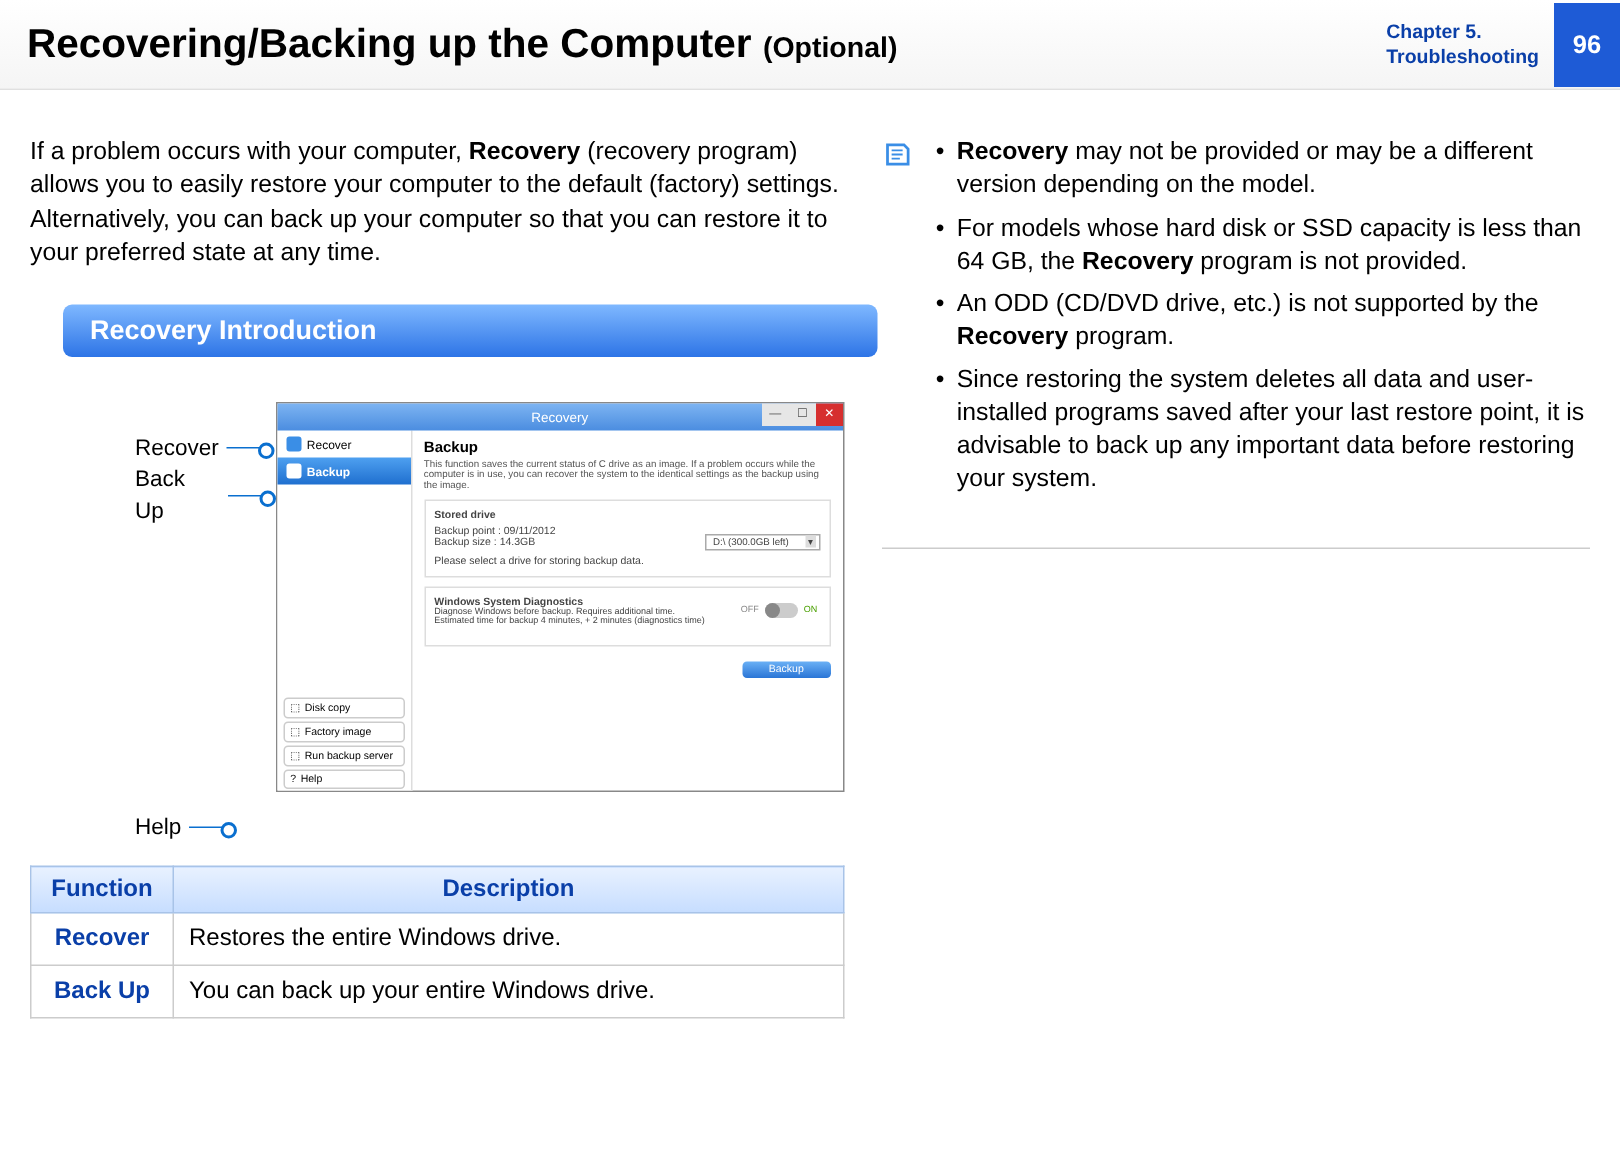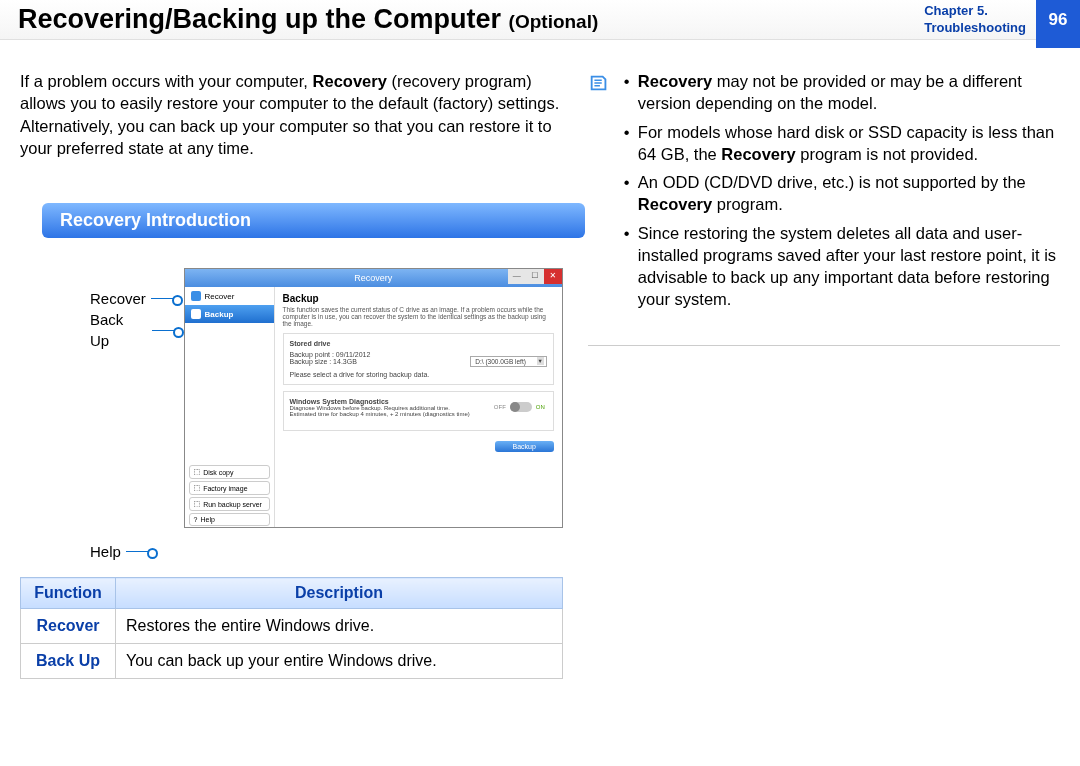--- a/index.html
+++ b/index.html
@@ -7,21 +7,21 @@
     font-family: "Segoe UI", Arial, sans-serif;
     background: #fff;
     width: 1080px;
     height: 766px;
     position: relative;
     color: #000;
   }
   .header-bar {
     background: linear-gradient(to bottom, #fff 0%, #f5f5f5 100%);
     border-bottom: 1px solid #e0e0e0;
-    height: 40px;
+    height: 60px;
     display: flex;
     align-items: center;
     justify-content: space-between;
     padding: 0 0 0 18px;
   }
   .page-title {
     font-size: 27px;
     font-weight: 700;
     color: #000;
   }
@@ -54,21 +54,21 @@
   }
   .columns {
     display: flex;
     padding: 30px 20px 0 20px;
     gap: 25px;
   }
   .col { flex: 1; }
   .intro {
     font-size: 16.5px;
     line-height: 1.35;
-    margin-bottom: 44px;
+    margin-bottom: 24px;
   }
   .section-pill {
     background: linear-gradient(to bottom, #7fb8ff, #2d74e6);
     color: #fff;
     font-size: 18px;
     font-weight: 700;
     padding: 7px 18px;
     border-radius: 6px;
     display: inline-block;
     width: 100%;

